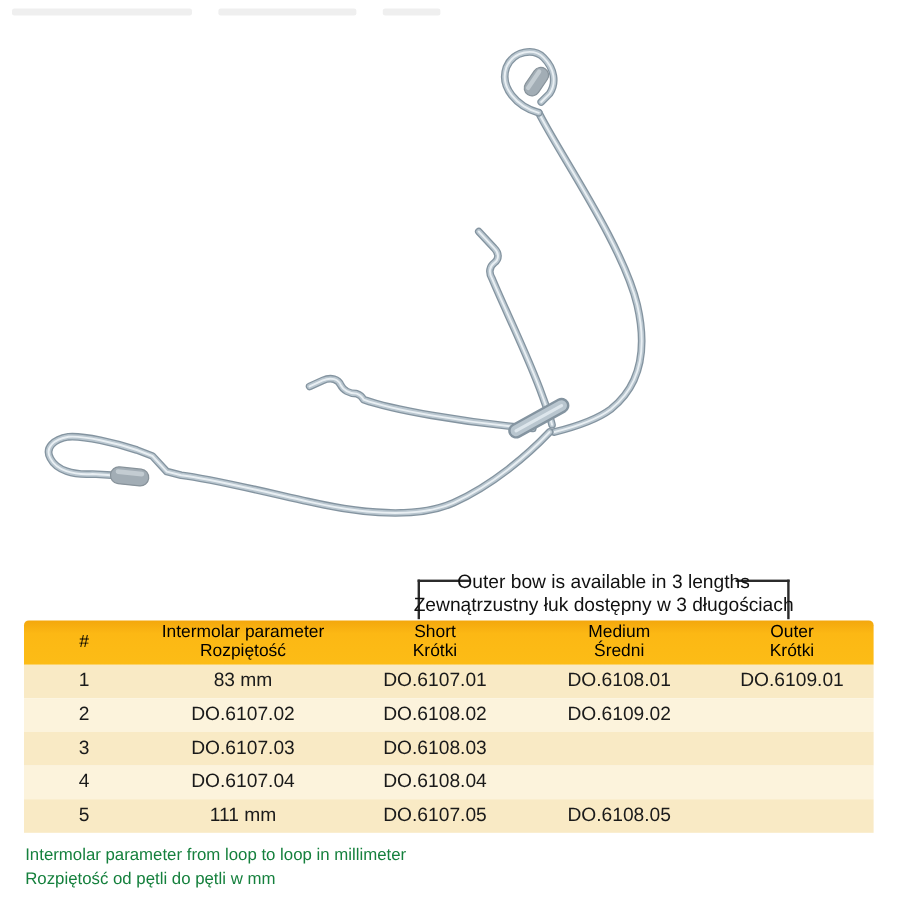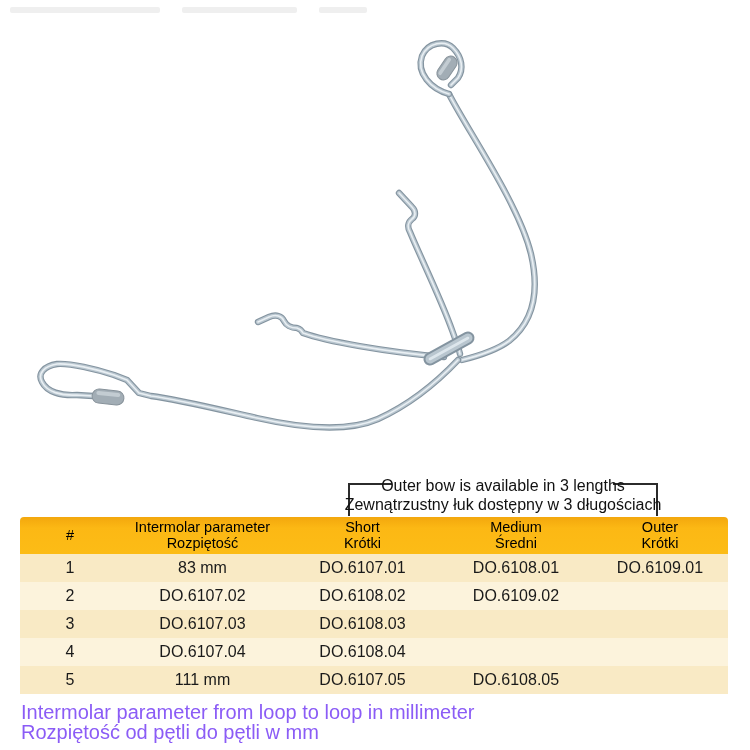--- a/index.html
+++ b/index.html
@@ -38,21 +38,21 @@
     border-radius:4px 4px 0 0;
     height:37px;align-items:center;color:#000;
   }
   .t-header .cell{text-align:center;font-size:14.5px;line-height:15.5px;}
   .t-row{height:28px;align-items:center;font-size:16px;}
   .t-row .cell{text-align:center;white-space:nowrap;}
   .t-row.odd{background:#f9eac5;}
   .t-row.even{background:#fcf3dc;}
 
   
-  .footnotes{position:absolute;left:21px;top:702px;font-size:20px;line-height:20px;color:#8b5cf6;}
+  .footnotes{position:absolute;left:21px;top:702px;font-size:14px;line-height:20px;color:#15803d;}
 </style>
 </head>
 <body>
 
 <div class="page">
 
   <div class="faded-marks">
     <div style="width:150px"></div>
     <div style="width:115px"></div>
     <div style="width:48px"></div>

